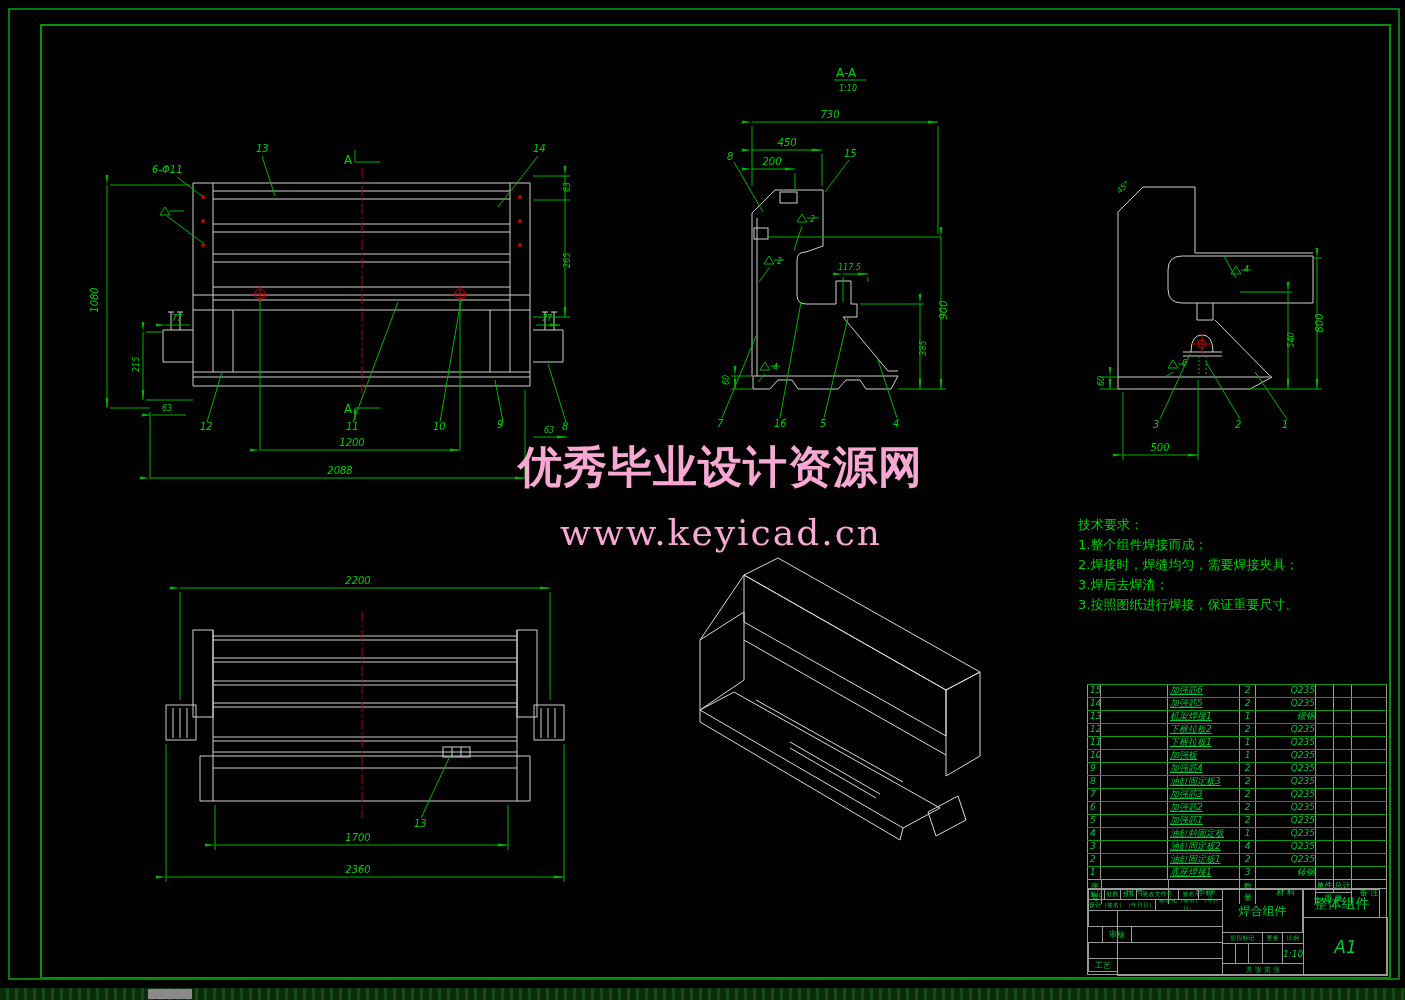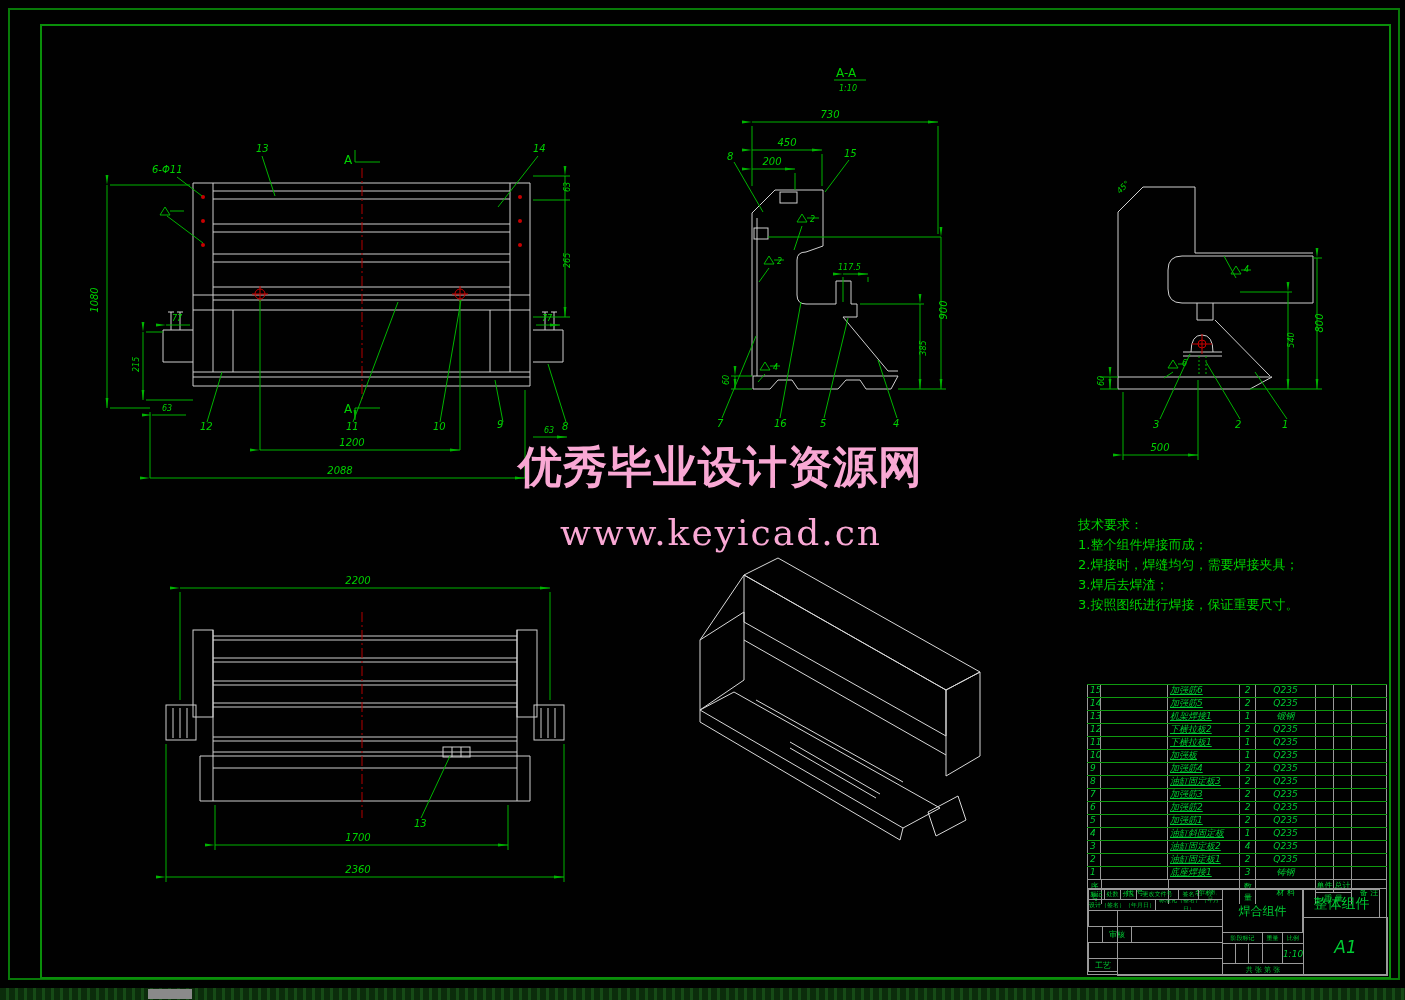--- a/index.html
+++ b/index.html
@@ -20,21 +20,21 @@
   .dt{fill:#00d200;font-size:10px;font-style:italic;}
   .dts{fill:#00d200;font-size:8px;font-style:italic;}
   .lb{fill:#00d200;font-size:10px;font-style:italic;}
   .st{fill:#00d200;font-size:12px;}
   
   #ptable{left:1087px;top:684px;width:300px;color:#00cc33;font-size:9px;font-style:italic;}
   .prow{display:flex;height:12px;line-height:11px;border-top:1px solid #0f9a0f;}
   .prow .c{box-sizing:border-box;border-right:1px solid #9a9a9a;padding-left:2px;overflow:hidden;white-space:nowrap;}
   .c.no{width:14px;border-left:1px solid #9a9a9a;}
   .c.code{width:67px;}.c.nm{width:72px;text-decoration:underline;}.c.qty{width:16px;text-align:center;padding-left:0;}
-  .c.mat{width:60px;text-align:center;padding-left:0;}.c.u{width:18px;}.c.t{width:18px;}.c.rm{width:35px;}
+  .c.mat{width:60px;text-align:right;padding-left:0;}.c.u{width:18px;}.c.t{width:18px;}.c.rm{width:35px;}
   #phead{display:flex;height:24px;border:1px solid #9a9a9a;border-bottom:none;font-style:normal;font-size:8px;}
   #phead .h{box-sizing:border-box;border-right:1px solid #9a9a9a;display:flex;align-items:center;justify-content:center;text-align:center;}
   #phead .wcell{width:36px;display:flex;flex-direction:column;border-right:1px solid #9a9a9a;box-sizing:border-box;}
   #phead .wtop{display:flex;height:12px;border-bottom:1px solid #9a9a9a;}
   #phead .wtop div{width:18px;box-sizing:border-box;text-align:center;line-height:11px;}
   #phead .wtop div:first-child{border-right:1px solid #9a9a9a;}
   #phead .wbot{height:12px;text-align:center;line-height:11px;}
   #tblock{left:1087px;top:888px;width:300px;height:87px;border:1px solid #9a9a9a;box-sizing:border-box;color:#00cc33;}
   .tb-cell{position:absolute;box-sizing:border-box;border:1px solid #9a9a9a;display:flex;align-items:center;justify-content:center;text-align:center;overflow:hidden;}
 </style>

